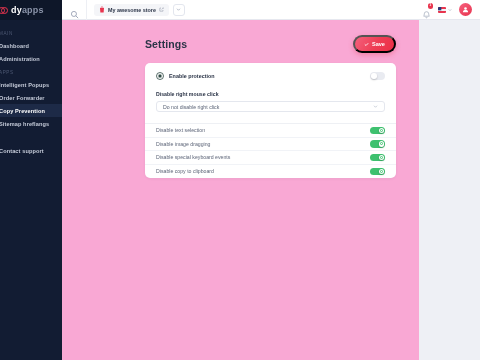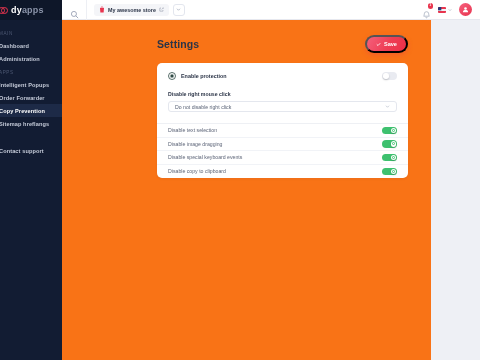--- a/index.html
+++ b/index.html
@@ -90,23 +90,23 @@
   .lang-wrap { display: flex; align-items: center; gap: 2px; }
   .flag { width: 8px; height: 6px; border-radius: 1px; overflow: hidden; display: block; }
   .avatar {
     width: 13px; height: 13px; border-radius: 50%;
     background: linear-gradient(145deg, #f6607e, #e8344e);
     display: flex; align-items: center; justify-content: center;
   }
 
   
   .main {
-    position: absolute; left: 62px; top: 20px;
+    position: absolute; left: 50px; top: 20px;
     width: 369px; height: 340px;
-    background: #f97316;
+    background: #f9a8d4;
     overflow: hidden;
   }
   .page-head {
     display: flex; align-items: center;
     padding: 15px 23px 0 95px;
   }
   .page-title { font-size: 10.5px; font-weight: 700; color: #2b3447; letter-spacing: .1px; }
   .save-btn {
     margin-left: auto;
     display: flex; align-items: center; gap: 3px;

